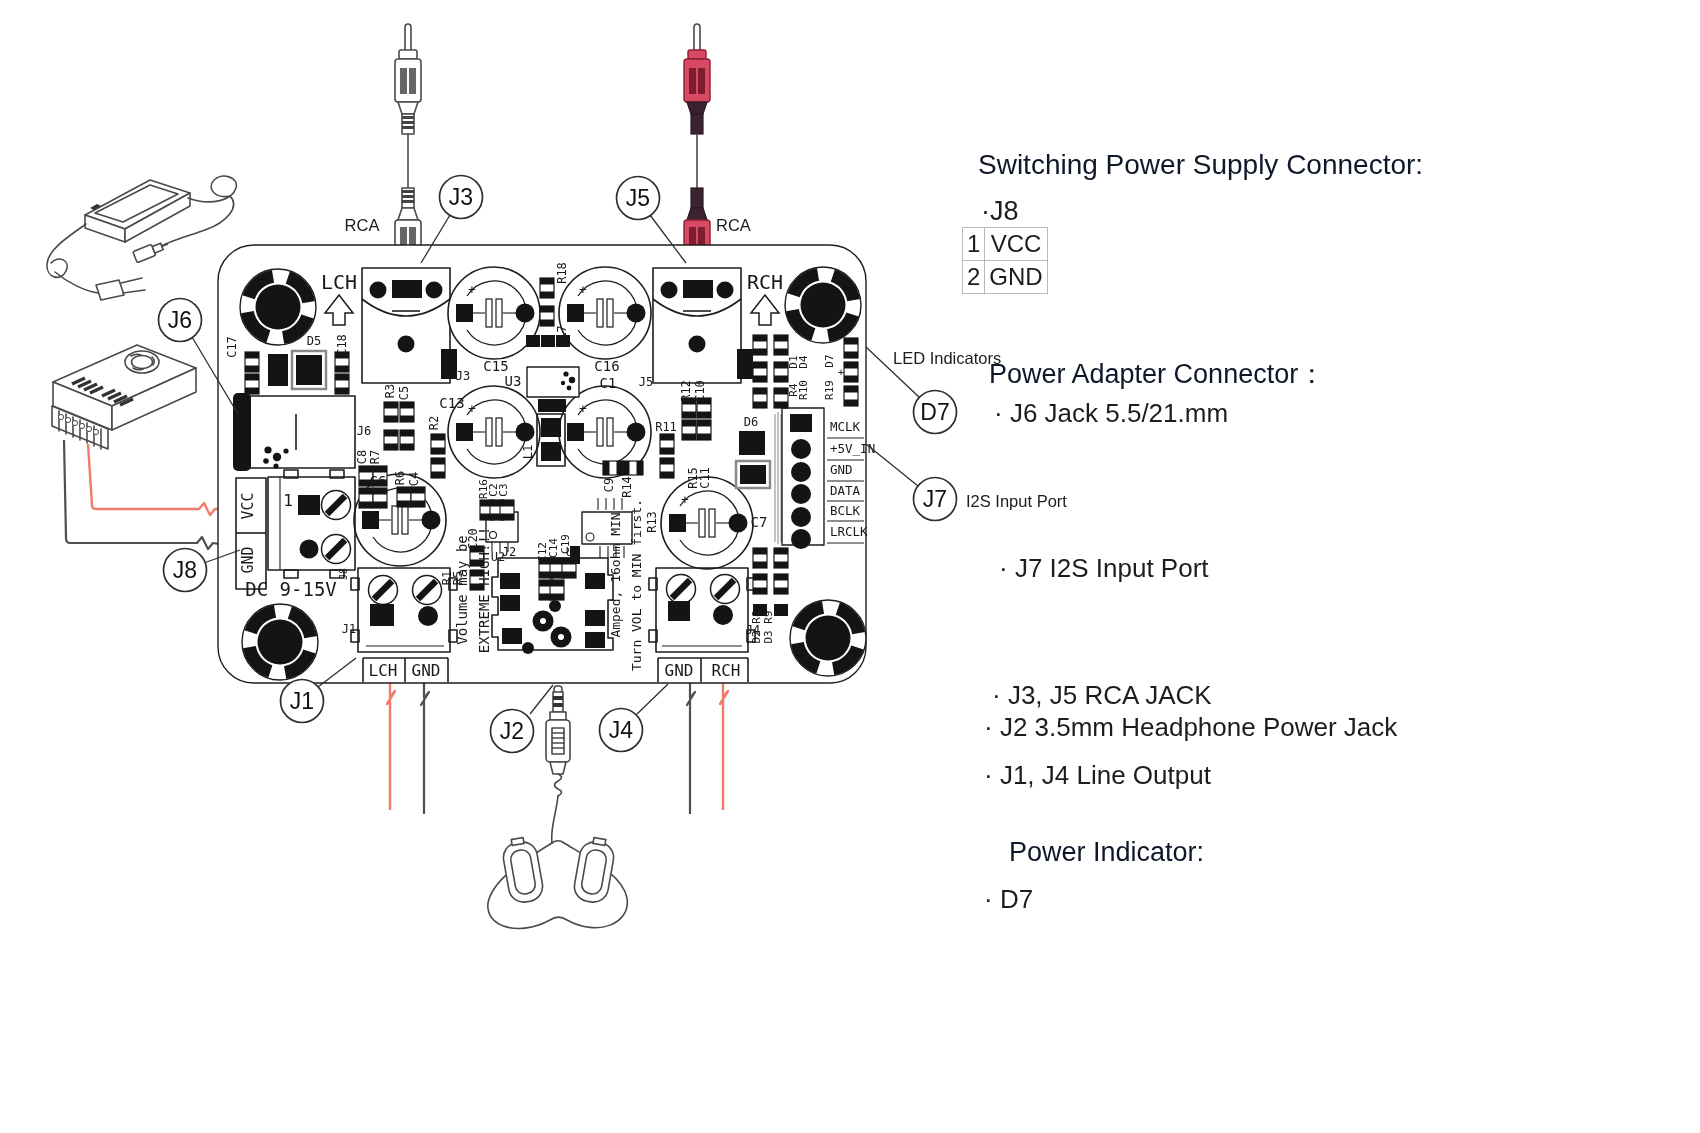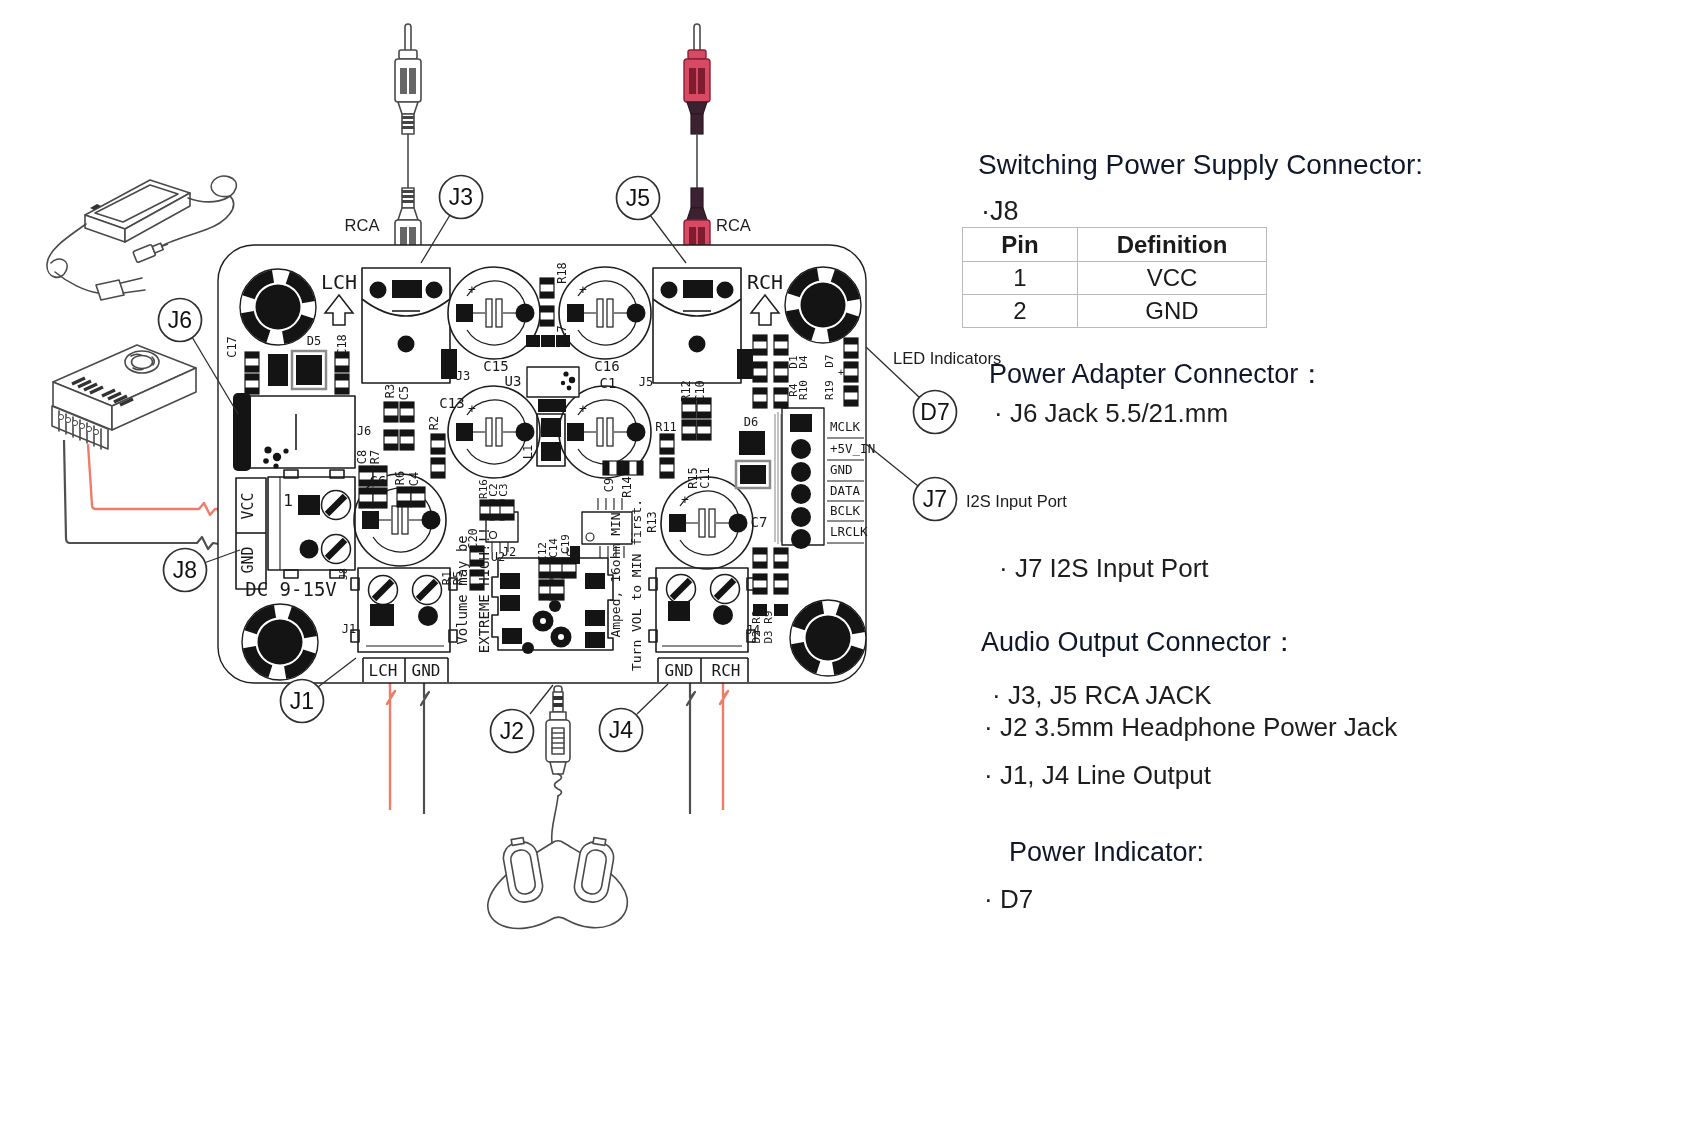--- a/index.html
+++ b/index.html
@@ -585,41 +585,36 @@
 
   <text x="893" y="364" class="annot">LED Indicators</text>
   <text x="966" y="507" class="annot">I2S Input Port</text>
 </svg>
 
 <div class="pt" style="left:978px;top:149px;font-size:28px;">Switching Power Supply Connector:</div>
 <div class="pi" style="left:981px;top:196px;">·J8</div>
 
 <table class="ptable">
   <tbody>
-        <tr>
-    <th>Pin</th>
-    <th>Definition</th>
-  </tr>
   <tr>
     <td>1</td>
     <td>VCC</td>
   </tr>
   <tr>
     <td>2</td>
     <td>GND</td>
   </tr>
 </tbody>
     </table>
 
 <div class="pt" style="left:989px;top:356px;">Power Adapter Connector：</div>
 <div class="pi" style="left:994px;top:398px;font-size:26px;">· J6 Jack 5.5/21.mm</div>
 
 <div class="pi" style="left:999px;top:553px;font-size:26px;text-align:center;">· J7 I2S Input Port</div>
 
-<div class="pt" style="left:981px;top:624px;">Audio Output Connector：</div>
 <div class="pi" style="left:984px;top:680px;font-size:26px;margin-left:8px;">· J3, J5 RCA JACK</div>
 <div class="pi" style="left:984px;top:712px;font-size:26px;">· J2 3.5mm Headphone Power Jack</div>
 <div class="pi" style="left:984px;top:748px;font-size:26px;margin-top:12px;">· J1, J4 Line Output</div>
 
 <div class="pt" style="left:976px;top:837px;margin-left:33px;">Power Indicator:</div>
 <div class="pi" style="left:984px;top:884px;font-size:26px;">· D7</div>
 
 </div>
 
 </body></html>

